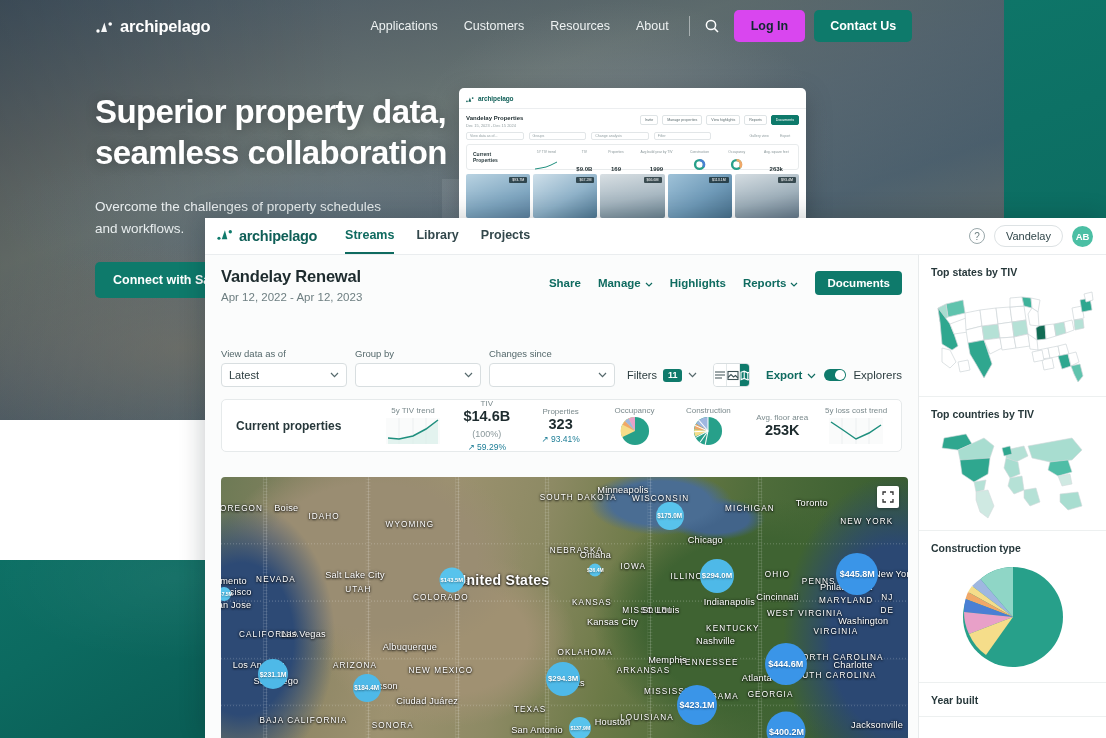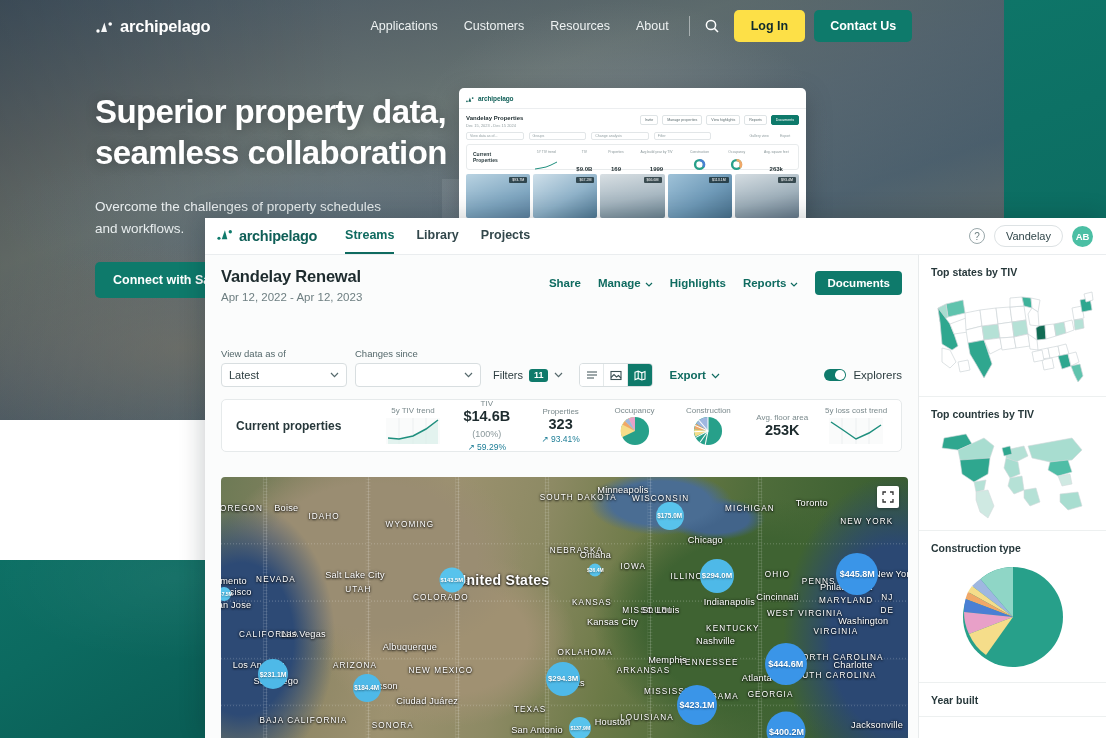--- a/index.html
+++ b/index.html
@@ -59,21 +59,21 @@
     display: flex; align-items: center; padding: 0 20px 0 96px; gap: 0;
     z-index: 5;
   }
   .brand { display: flex; align-items: center; gap: 7px; color: #fff; font-size: 16.5px; font-weight: 700; letter-spacing: -.2px; }
   .brand .logo { display: inline-block; width: 17px; height: 14px; }
   .nav-links { display: flex; align-items: center; gap: 26px; margin-left: 160px; }
   .nav-links a { color: #eef2f2; font-size: 12.5px; text-decoration: none; }
   .nav-sep { width: 1px; height: 20px; background: rgba(255,255,255,.45); margin: 0 14px 0 20px; }
   .nav-search { width: 16px; height: 16px; margin-right: 14px; }
   .btn-login {
-    background: #fde047; color: #102a2e; font-size: 12.5px; font-weight: 700;
+    background: #d946ef; color: #102a2e; font-size: 12.5px; font-weight: 700;
     padding: 9px 17px; border-radius: 5px; border: none; cursor: pointer;
   }
   .btn-contact {
     background: #0e7a6b; color: #fff; font-size: 12.5px; font-weight: 700;
     padding: 9px 16px; border-radius: 5px; border: none; margin-left: 9px; cursor: pointer;
   }
 
   
   .hero-copy { position: absolute; left: 95px; top: 92px; width: 420px; z-index: 4; }
   .hero-h1 {
@@ -435,20 +435,31 @@
             </div>
             <button class="btn-docs">Documents</button>
           </div>
         </div>
 
         <div class="toolbar">
           <div class="field">
             <label>View data as of</label>
             <div class="select w1">
               <span>Latest</span>
+              <span class="chev">
+                <svg width="9" height="6" viewBox="0 0 9 6">
+                    <path d="M1 1 L4.5 4.6 L8 1" fill="none" stroke="#56696c" stroke-width="1.2"></path>
+                  </svg>
+              </span>
+            </div>
+          </div>
+          <div class="field">
+            <label>Group by</label>
+            <div class="select w2">
+              <span></span>
               <span class="chev">
                 <svg width="9" height="6" viewBox="0 0 9 6">
                     <path d="M1 1 L4.5 4.6 L8 1" fill="none" stroke="#56696c" stroke-width="1.2"></path>
                   </svg>
               </span>
             </div>
           </div>
           <div class="field">
             <label>Changes since</label>
             <div class="select w3">

